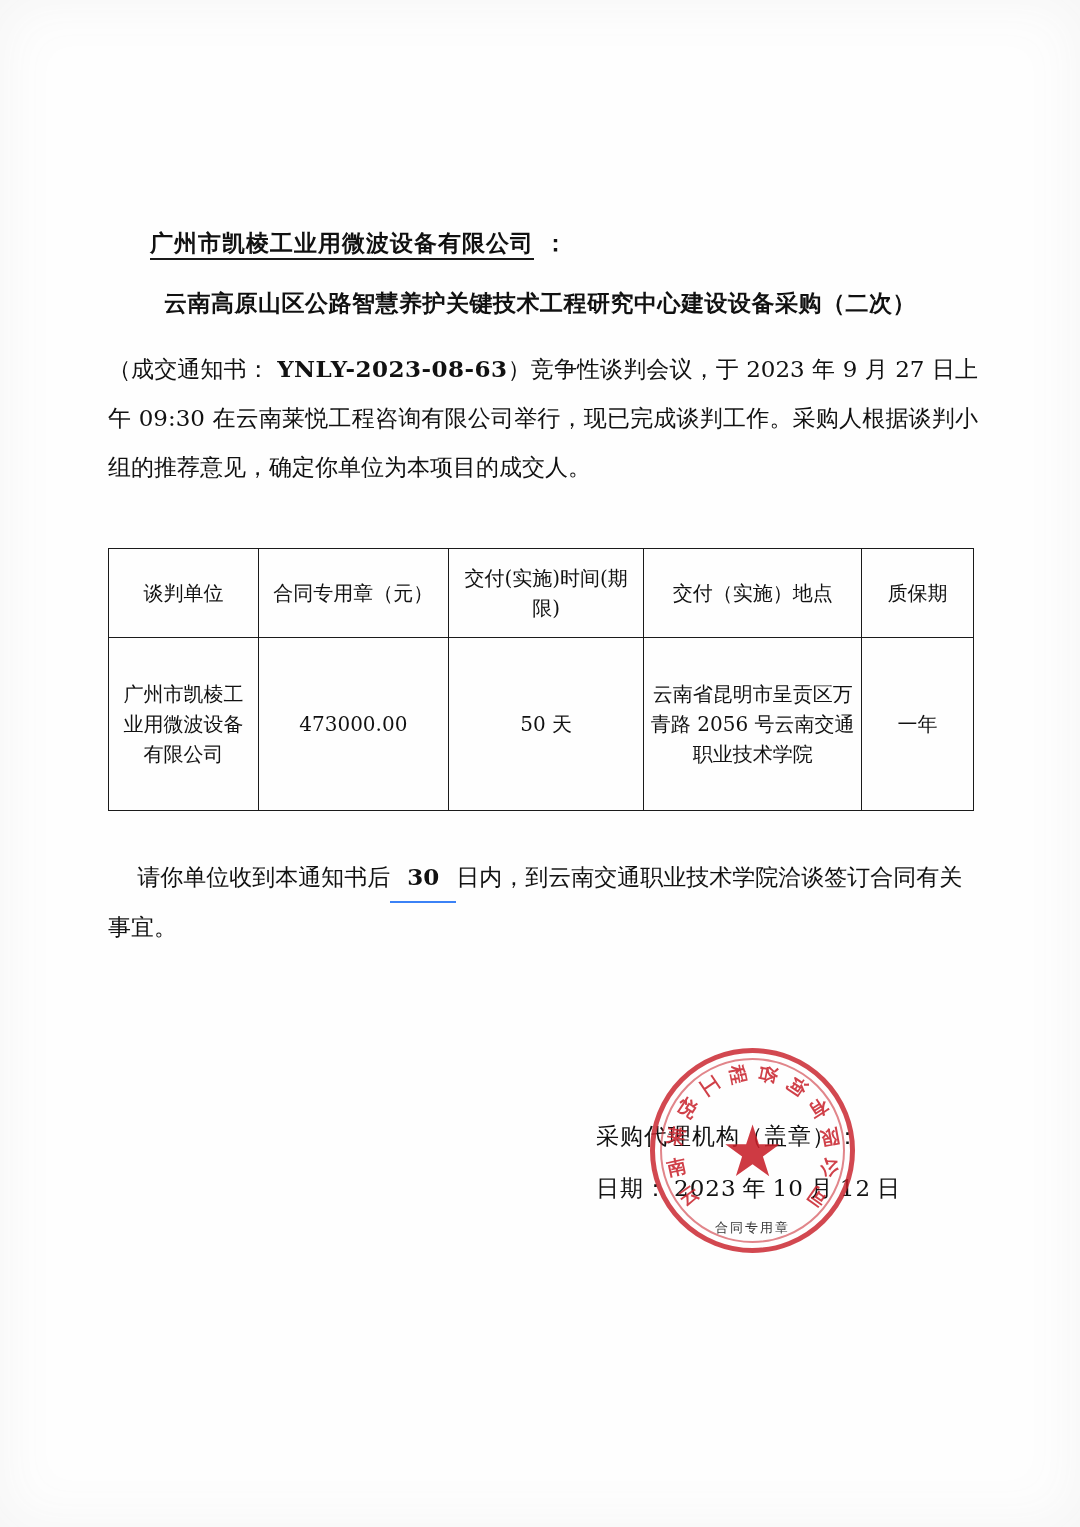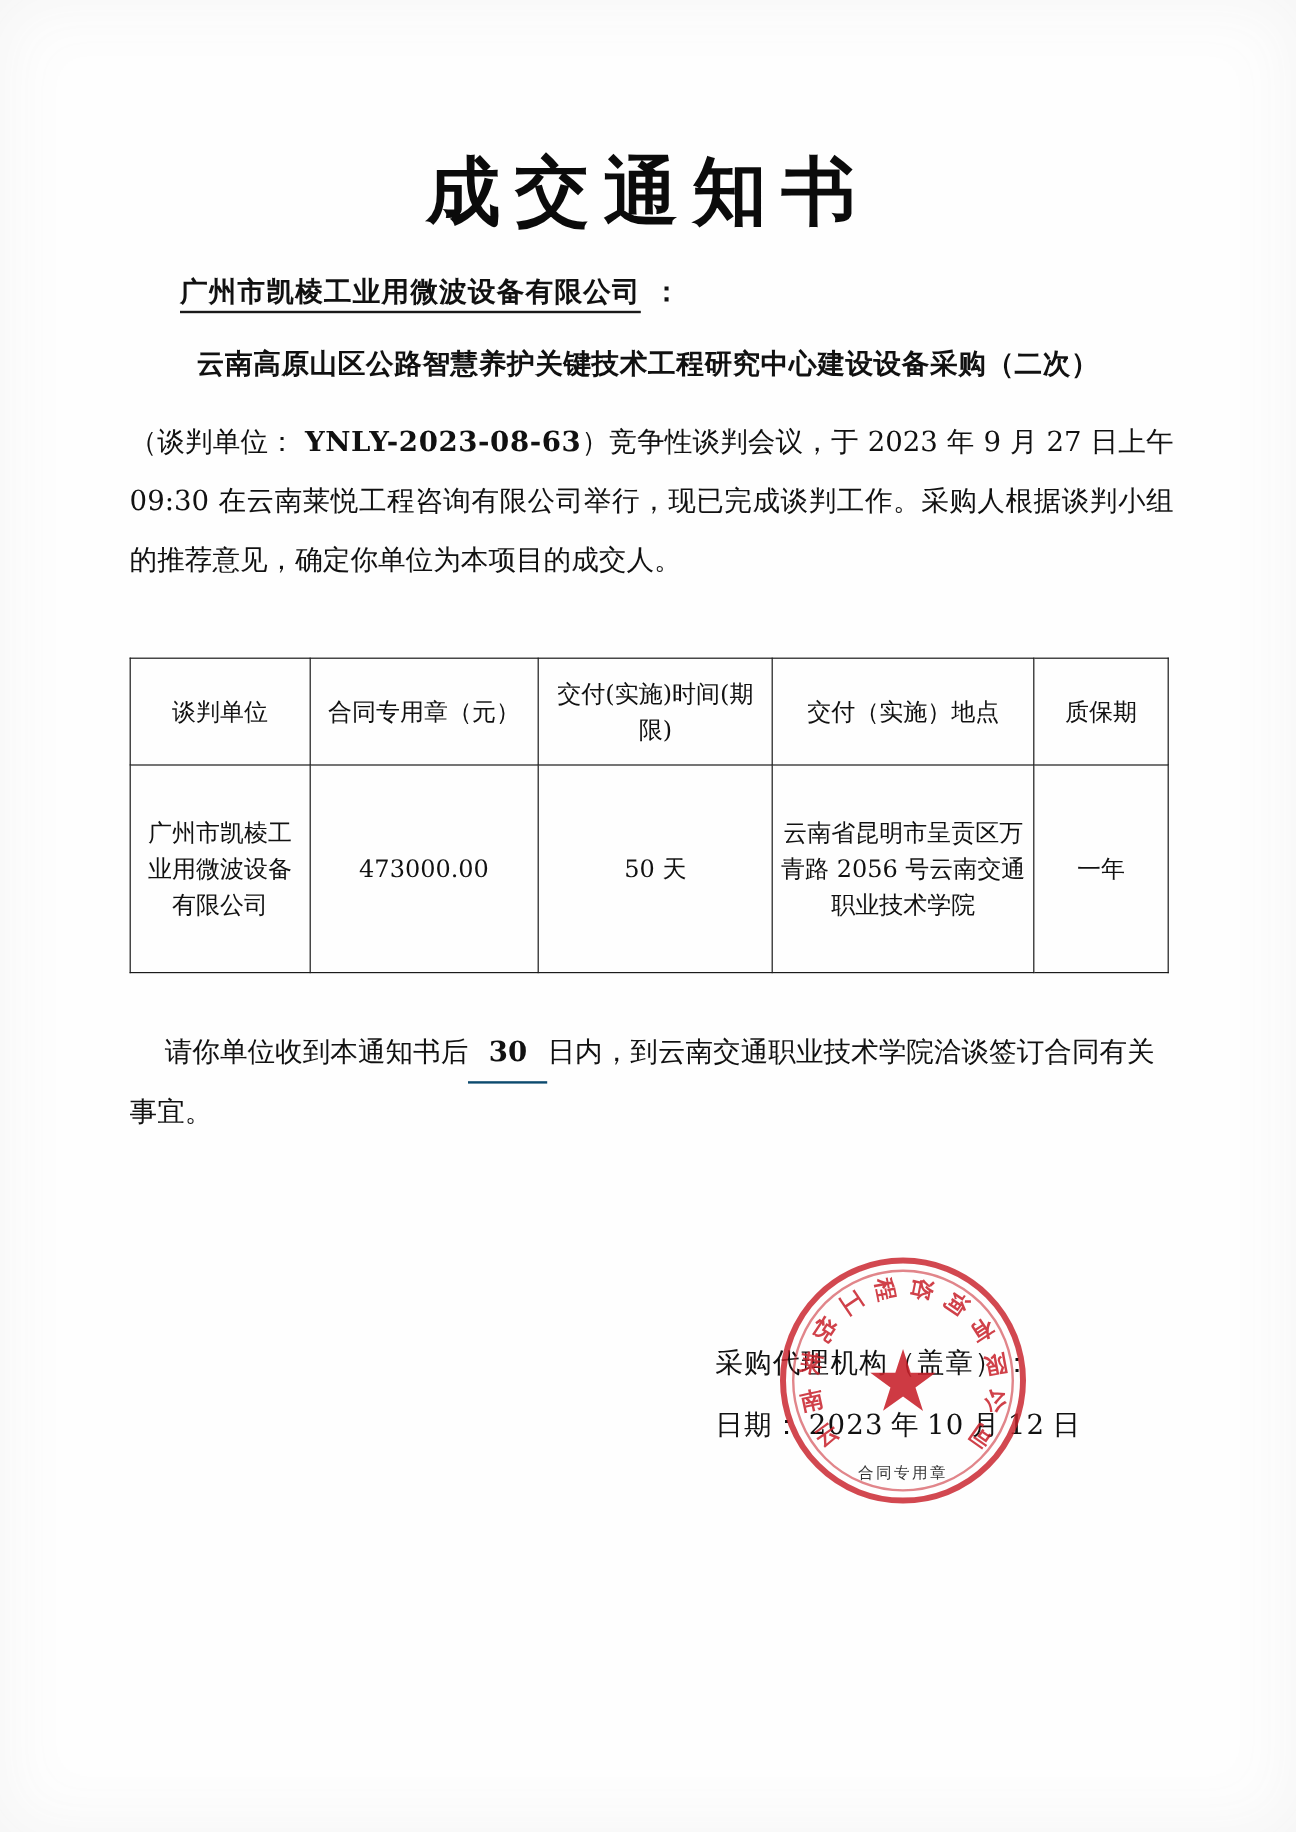--- a/index.html
+++ b/index.html
@@ -114,21 +114,21 @@
     top: 852px;
     left: 108px;
     width: 870px;
     font-size: 23px;
     line-height: 49px;
   }
   .closing .blank {
     display: inline-block;
     min-width: 66px;
     text-align: center;
-    border-bottom: 2px solid #0c4a6e;
+    border-bottom: 2px solid #3b82f6;
     font-weight: bold;
   }
 
   .sign-block {
     position: absolute;
     top: 1110px;
     left: 596px;
     font-size: 23px;
     line-height: 52px;
     letter-spacing: 1px;
@@ -191,30 +191,29 @@
     color: #000000;
     opacity: 0.8;
     letter-spacing: 2px;
   }
 </style>
 </head>
 <body>
 
 <div class="page">
 
-  <div class="doc-title">成交通知书</div>
 
   <div class="addressee">
     <span class="name">广州市凯棱工业用微波设备有限公司</span><span class="colon">：</span>
   </div>
 
   <div class="project-line">云南高原山区公路智慧养护关键技术工程研究中心建设设备采购（二次）</div>
 
   <div class="body-para">
-    <span>（谈判单位：</span>
+    <span>（成交通知书：</span>
     <span class="code">YNLY-2023-08-63</span><span>）竞争性谈判会议，于 2023 年 9 月 27 日上午 09:30 在云南莱悦工程咨询有限公司举行，现已完成谈判工作。采购人根据谈判小组的推荐意见，确定你单位为本项目的成交人。</span>
   </div>
 
   <table class="info">
     <thead>
       <tr>
         <th class="col1">谈判单位</th>
         <th class="col2">合同专用章（元）</th>
         <th class="col3">交付(实施)时间(期限)</th>
         <th class="col4">交付（实施）地点</th>

